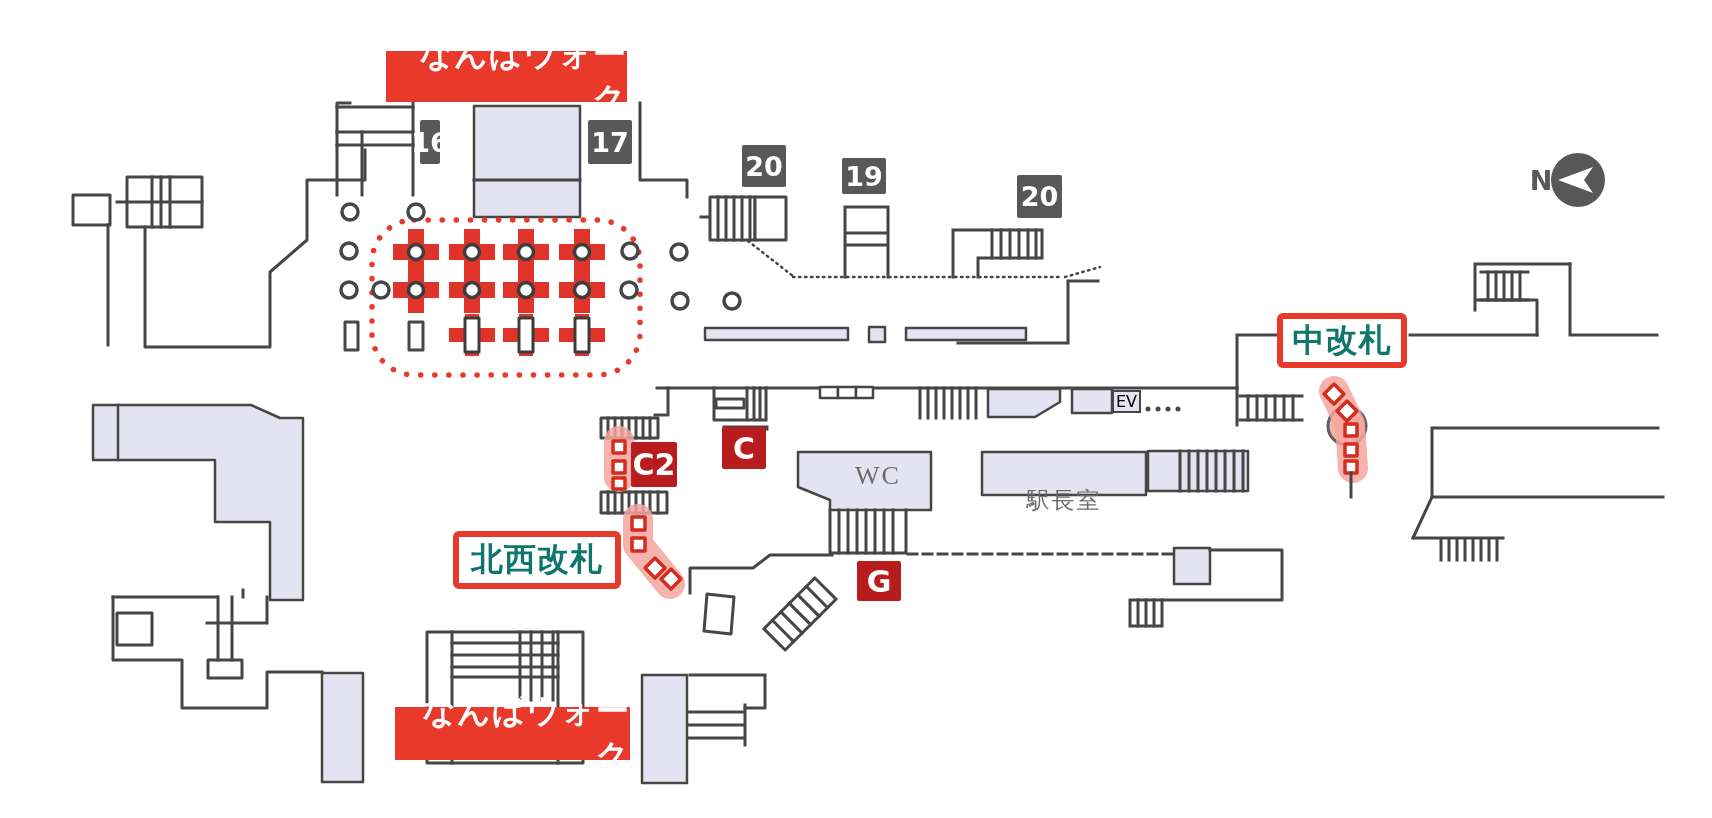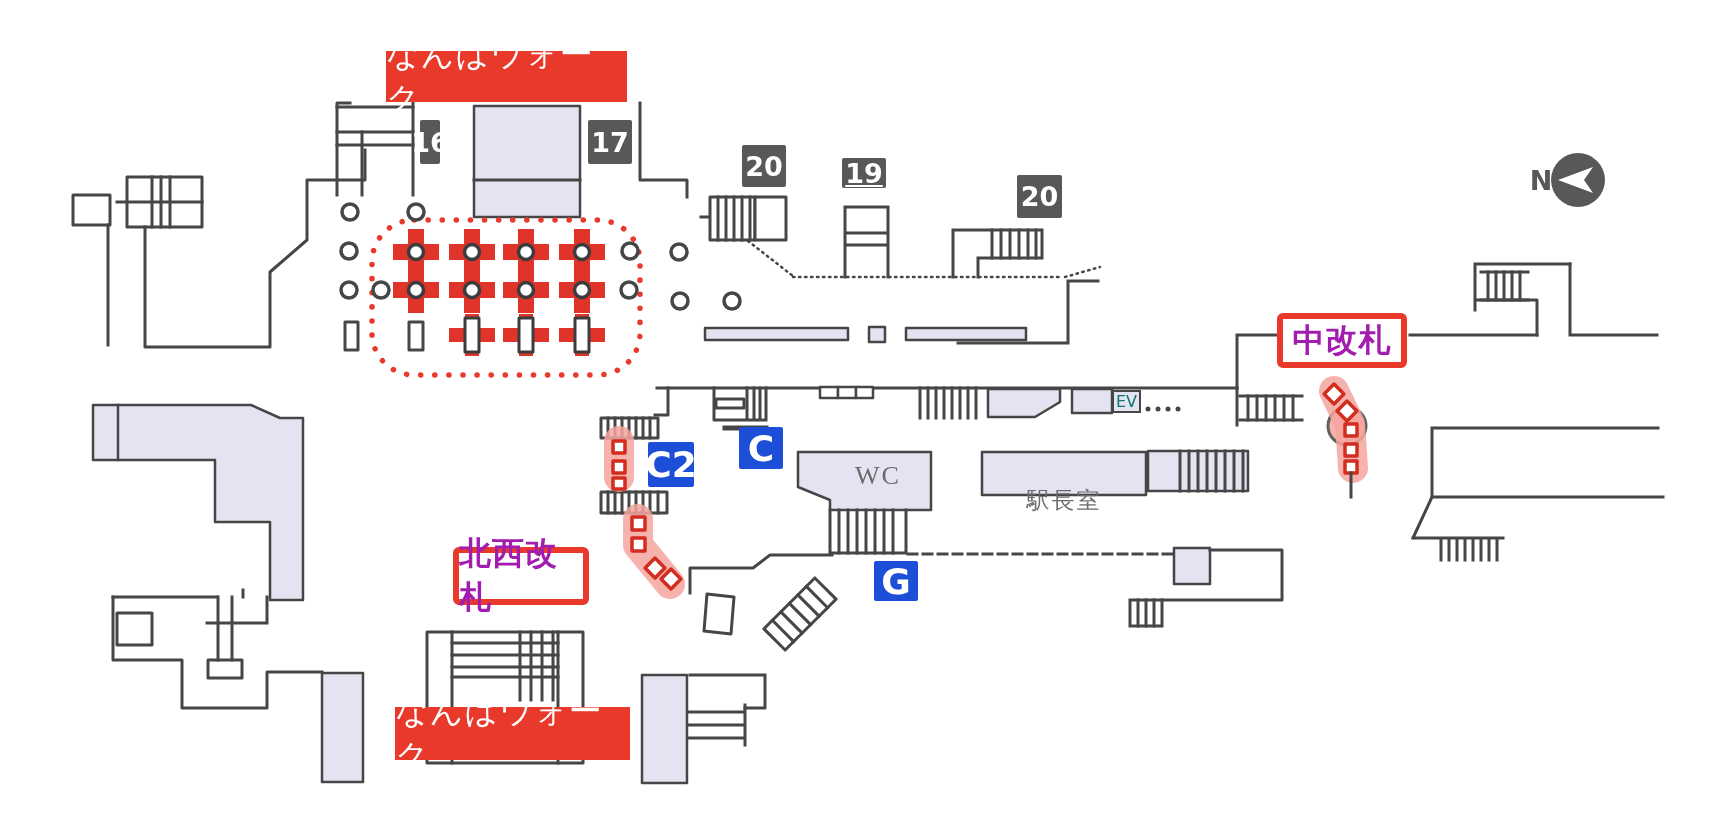--- a/index.html
+++ b/index.html
@@ -1,25 +1,25 @@
 <!DOCTYPE html>
 <html><head>
 <meta charset="utf-8">
 <style>
   html,body{margin:0;padding:0;background:#fff;}
   #canvas{position:relative;width:1712px;height:818px;background:#fff;overflow:hidden;
           font-family:"DejaVu Sans",sans-serif;}
   #floorplan{position:absolute;left:0;top:0;}
   .abs{position:absolute;box-sizing:border-box;display:flex;align-items:center;justify-content:center;}
-  .banner{background:#e8392b;color:#fff;font-weight:normal;font-size:33px;letter-spacing:1px;}
-  .gatelabel{background:#fff;border:6px solid #e8392b;border-radius:6px;color:#a21caf;
+  .banner{background:#e8392b;color:#fff;font-weight:bold;font-size:33px;letter-spacing:1px;text-align:right;}
+  .gatelabel{background:#fff;border:6px solid #e8392b;border-radius:6px;color:#0f766e;
              font-weight:bold;font-size:32px;letter-spacing:1px;}
   .exitbadge{background:#595757;color:#fff;font-weight:bold;font-size:27px;border-radius:2px;}
-  .letterbadge{background:#1d4ed8;color:#fff;font-weight:bold;font-size:36px;border-radius:2px;margin-left:17px;}
-  .evbox{background:#e4e3f1;border:2px solid #464646;color:#0f766e;font-size:16px;font-weight:500;}
+  .letterbadge{background:#b91c1c;color:#fff;font-weight:bold;font-size:30px;border-radius:2px;}
+  .evbox{background:#e4e3f1;border:2px solid #464646;color:#000000;font-size:16px;font-weight:500;}
   .roomtext{color:#6a6a6a;font-size:26px;font-weight:500;letter-spacing:2px;font-family:Liberation Serif, serif;}
   .roomtext.small{font-size:23px;}
   .ntext{color:#595757;font-size:27px;font-weight:bold;}
 </style>
 </head>
 <body>
 
 <div id="canvas">
 
 <svg id="floorplan" width="1712" height="818" viewBox="0 0 1712 818">
@@ -288,24 +288,24 @@
   </g>
 </svg>
 
 <div class="abs banner" style="left:386px;top:51px;width:241px;height:51px;">なんばウォーク</div>
 
 <div class="abs banner" style="left:395px;top:707px;width:235px;height:53px;">なんばウォーク</div>
 
 <div class="abs exitbadge" style="left:420px;top:120px;width:20px;height:44px;">16</div>
 <div class="abs exitbadge" style="left:588px;top:120px;width:44px;height:44px;">17</div>
 <div class="abs exitbadge" style="left:742px;top:145px;width:44px;height:42px;">20</div>
-<div class="abs exitbadge" style="left:842px;top:158px;width:44px;height:30px;text-decoration:underline;">19</div>
+<div class="abs exitbadge" style="left:842px;top:158px;width:44px;height:36px;">19</div>
 <div class="abs exitbadge" style="left:970px;top:175px;width:45px;height:43px;margin-left:47px;">20</div>
 
-<div class="abs gatelabel" style="left:453px;top:547px;width:136px;height:58px;">北西改札</div>
+<div class="abs gatelabel" style="left:453px;top:531px;width:168px;height:58px;">北西改札</div>
 <div class="abs gatelabel" style="left:1277px;top:313px;width:130px;height:55px;">中改札</div>
 
 <div class="abs letterbadge" style="left:631px;top:442px;width:46px;height:45px;">C2</div>
 <div class="abs letterbadge" style="left:722px;top:427px;width:44px;height:42px;">C</div>
 <div class="abs letterbadge" style="left:857px;top:561px;width:44px;height:40px;">G</div>
 <div class="abs evbox" style="left:1112px;top:390px;width:29px;height:23px;">EV</div>
 
 <div class="abs roomtext" style="left:838px;top:462px;width:80px;height:28px;">WC</div>
 <div class="abs roomtext small" style="left:1014px;top:488px;width:100px;height:24px;">駅長室</div>
 

